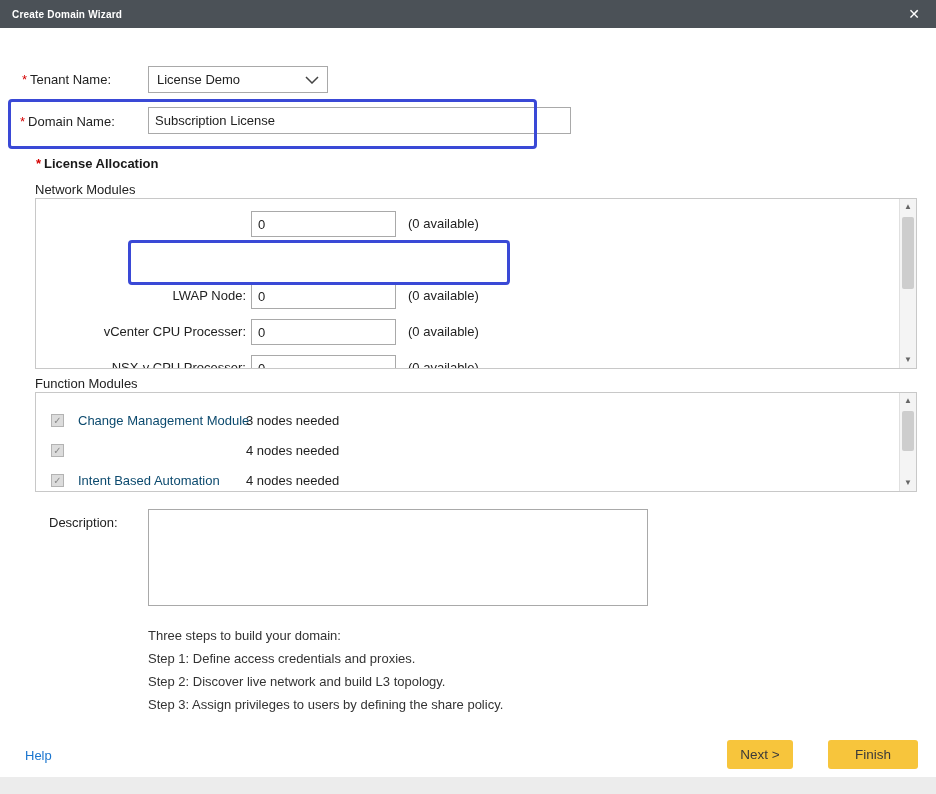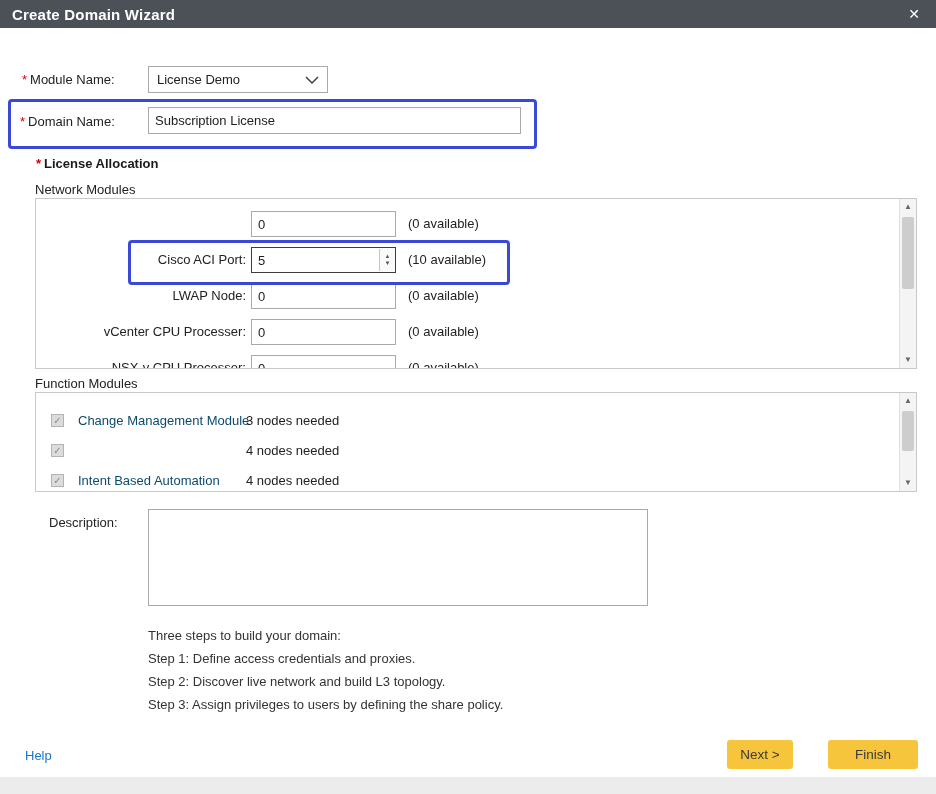--- a/index.html
+++ b/index.html
@@ -11,21 +11,21 @@
   }
   .abs{position:absolute;}
 
   
   .titlebar{
     position:absolute;left:0;top:0;width:936px;height:28px;
     background:#4b5157;color:#ffffff;
     display:flex;align-items:center;justify-content:space-between;
     box-sizing:border-box;padding:0 12px;
   }
-  .titlebar .title{font-size:15px;font-weight:bold;letter-spacing:.2px;}
+  .titlebar .title{font-size:10px;font-weight:bold;letter-spacing:.2px;}
   .titlebar .close{cursor:pointer;font-size:14px;line-height:14px;padding:2px 4px;}
 
   .req{color:#d40000;margin-right:3px;}
   .field-label{color:#222;}
   .bold-label{font-weight:bold;color:#1a1a1a;}
 
   input[type=text], .textinput{
     box-sizing:border-box;border:1px solid #a9a9a9;background:#fff;
     font-family:inherit;font-size:13px;color:#222;padding:0 6px;outline:none;
   }
@@ -109,60 +109,51 @@
 <body>
 
 <div>
 
   <div class="titlebar">
     <span class="title">Create Domain Wizard</span>
     <span class="close">✕</span>
   </div>
 
   <span class="abs field-label" style="left:22px;top:72px;">
-    <span class="req">*</span><span>Module Name:</span>
+    <span class="req">*</span><span>Tenant Name:</span>
   </span>
   <div class="select abs" style="left:148px;top:66px;width:180px;height:27px;">
     <span>License Demo</span>
     <svg width="14" height="8" viewBox="0 0 14 8">
       <polyline points="1,1 7,7 13,1" fill="none" stroke="#444" stroke-width="1.5"></polyline>
     </svg>
   </div>
 
   <div class="hl-box" style="left:8px;top:99px;width:523px;height:44px;"></div>
 
   <span class="abs field-label" style="left:20px;top:114px;">
     <span class="req">*</span><span>Domain Name:</span>
   </span>
-  <input type="text" class="abs" style="left: 148px; top: 107px; width: 373px; height: 27px;" value="Subscription License">
+  <input type="text" class="abs" style="left: 148px; top: 107px; width: 423px; height: 27px;" value="Subscription License">
 
   <span class="abs bold-label" style="left:22px;top:156px;margin-left:14px;">
     <span class="req">*</span><span>License Allocation</span>
   </span>
 
   <span class="abs" style="left:35px;top:182px;">Network Modules</span>
 
   <div class="panel" style="left:35px;top:198px;width:882px;height:171px;">
 
     <div class="nm-row" style="top:12px;">
       <input type="text" class="nm-input" value="0" style="">
       <span class="nm-avail">(0 available)</span>
     </div>
 
     <div class="hl-box" style="left:92px;top:41px;width:376px;height:39px;"></div>
 
-    <div class="nm-row" style="top:48px;">
-      <span class="nm-label">Cisco ACI Port:</span>
-      <input type="text" class="nm-input" style="border: 1px solid rgb(60, 60, 60);" value="5">
-      <span class="spin">
-        <span>▲</span>
-        <span>▼</span>
-      </span>
-      <span class="nm-avail">(10 available)</span>
-    </div>
 
     <div class="nm-row" style="top:84px;">
       <span class="nm-label">LWAP Node:</span>
       <input type="text" class="nm-input" value="0" style="">
       <span class="nm-avail">(0 available)</span>
     </div>
 
     <div class="nm-row" style="top:120px;">
       <span class="nm-label">vCenter CPU Processer:</span>
       <input type="text" class="nm-input" value="0" style="">

